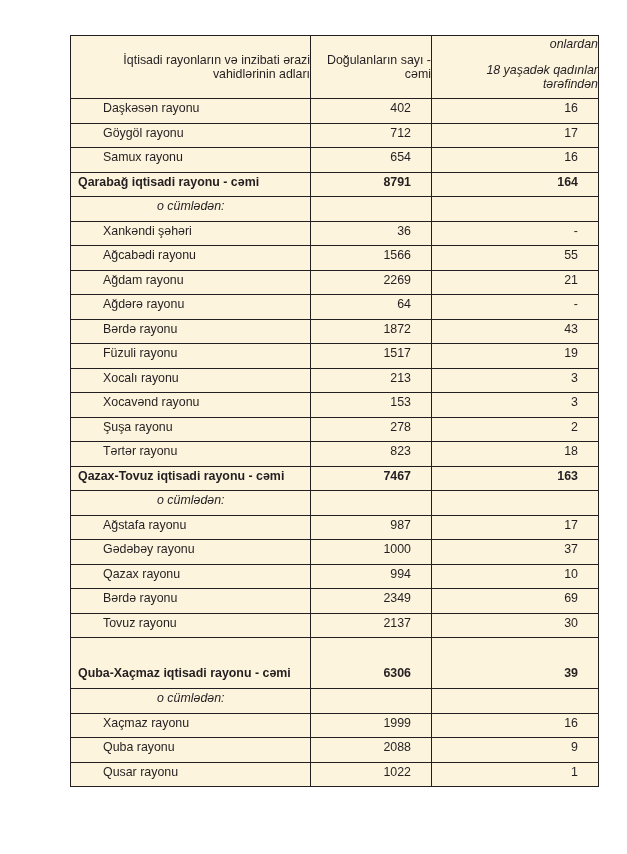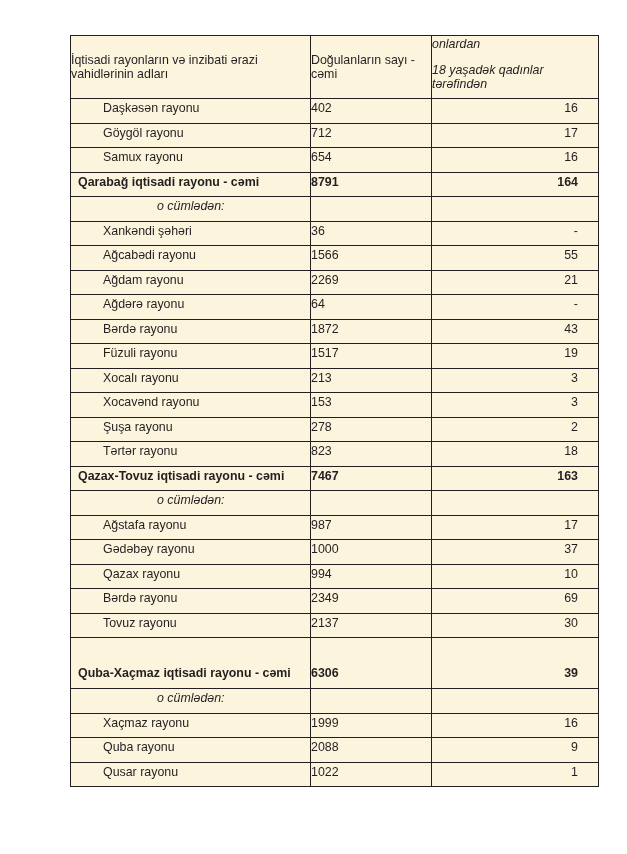--- a/index.html
+++ b/index.html
@@ -31,21 +31,21 @@
       padding: 0;
       font-weight: normal;
     }
     col.c1 { width: 240px; }
     col.c2 { width: 121px; }
     col.c3 { width: 167px; }
 
     
     tr.head th {
       height: 62px;
-      text-align: left;
+      text-align: right;
       vertical-align: middle;
     }
     tr.head th.h3 {
       vertical-align: top;
       font-style: italic;
     }
     .h3 .h3-top {
       display: block;
       margin-top: 1px;
     }
@@ -58,20 +58,21 @@
     tr.row td {
       height: 24.5px;
       vertical-align: top;
       padding-top: 2px;
       box-sizing: border-box;
     }
     td.name {
       padding-left: 32px !important;
     }
     td.num {
+      text-align: right;
       padding-right: 20px !important;
     }
     td.num3 {
       text-align: right;
       padding-right: 20px !important;
     }
     tr.total td {
       font-weight: bold;
     }
     tr.total td.name {

